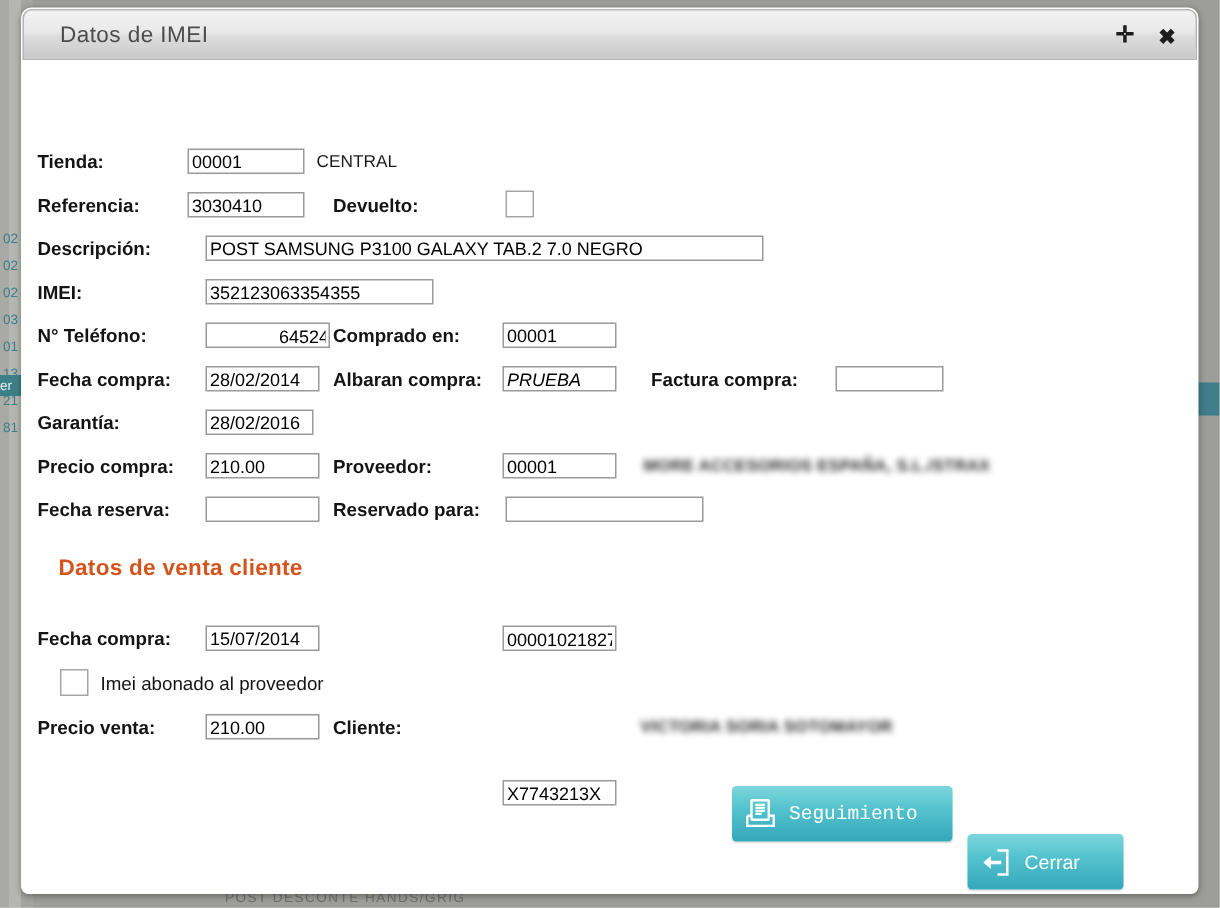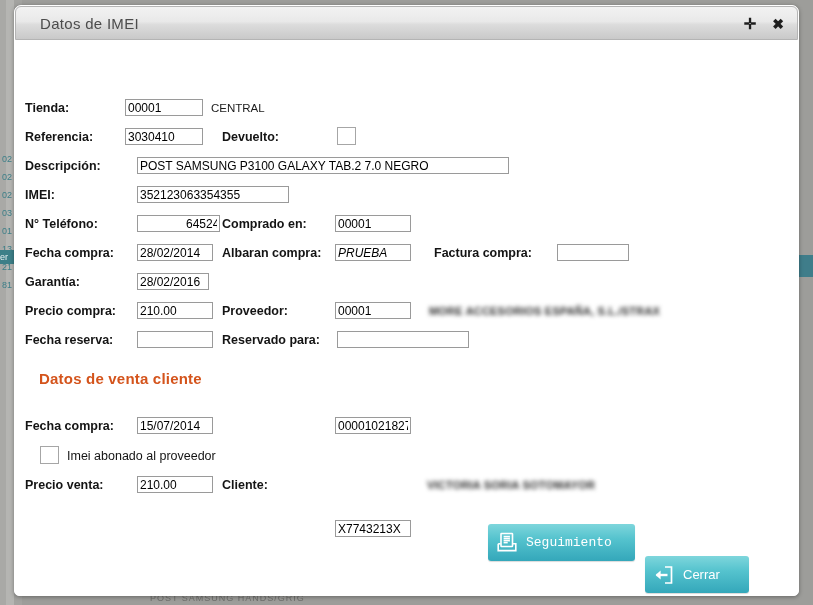--- a/index.html
+++ b/index.html
@@ -116,21 +116,21 @@
     <div>02</div>
     <div>02</div>
     <div>03</div>
     <div>01</div>
     <div>13</div>
     <div>21</div>
     <div>81</div>
   </div>
   <div class="bg-teal">er</div>
   <div class="bg-right"></div>
-  <div class="bg-bottom">POST SAMSUNG HANDS/GRIG</div>
+  <div class="bg-bottom">POST DESCONTE HANDS/GRIG</div>
 </div>
 
 <div id="dialog">
 
   <div id="titlebar">
     <div id="title-text">Datos de IMEI</div>
     <div class="win-btn" id="btn-plus">✛</div>
     <div class="win-btn" id="btn-close">✖</div>
   </div>
 

